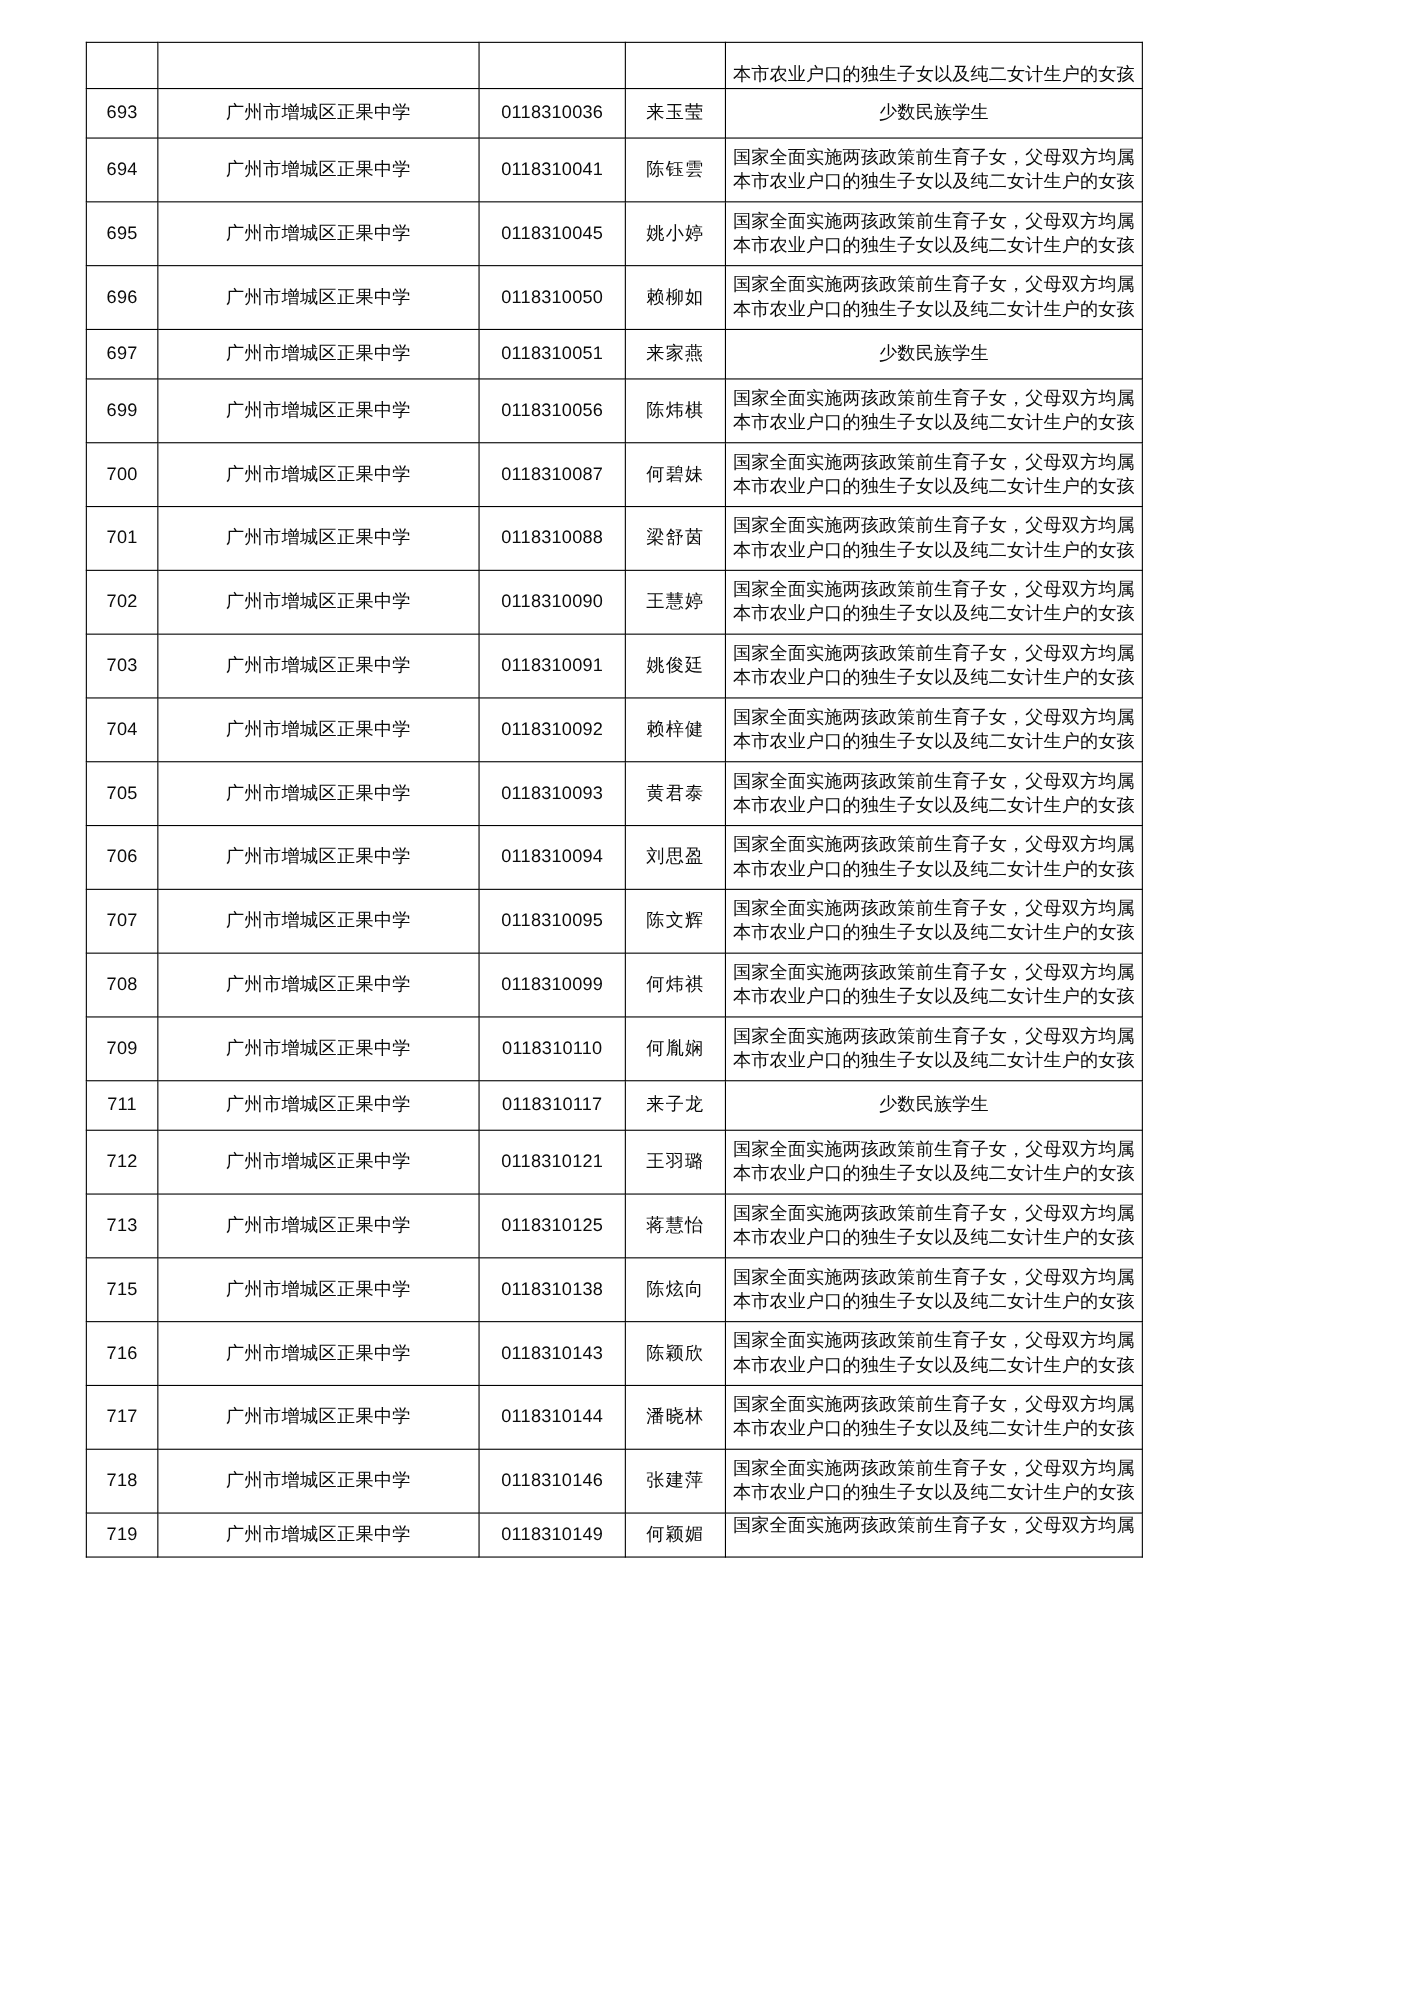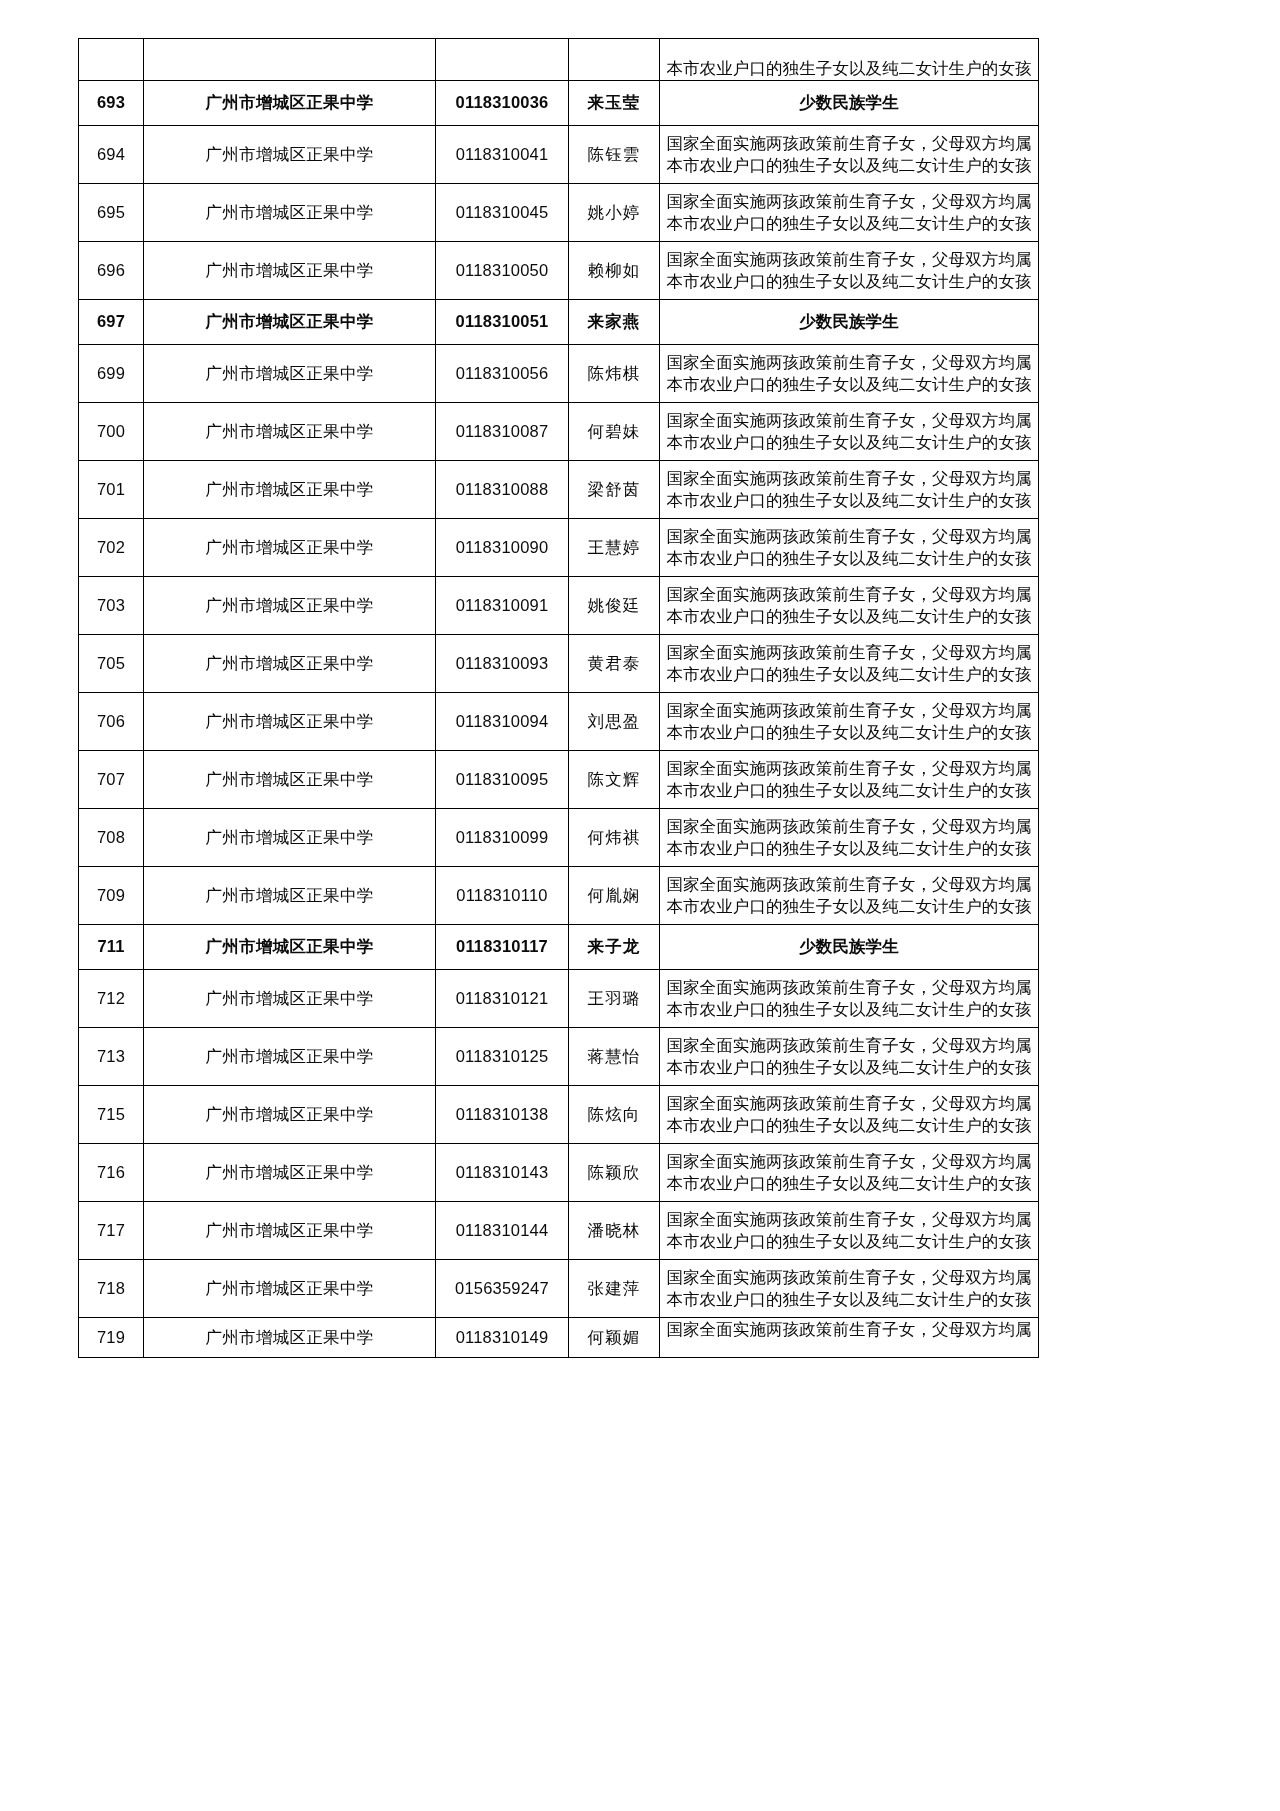--- a/index.html
+++ b/index.html
@@ -63,21 +63,21 @@
   td.desc {
     font-size: 15.6px;
     letter-spacing: 0.1px;
     padding: 2px 3px;
   }
   td.desc .ln {
     display: block;
     white-space: nowrap;
   }
   tr.r-two td   { height: 57px; }
-  tr.r-one td   { height: 44px; font-weight: bold; }
+  tr.r-one td   { height: 44px; }
   tr.r-top td   { height: 40px; }
   tr.r-last td  { height: 38px; text-align: center; }
 
   tr.r-top td.desc {
     vertical-align: bottom;
     padding-bottom: 1px;
   }
   tr.r-last td.desc {
     vertical-align: top;
     padding-top: 1px;
@@ -198,20 +198,30 @@
           <td class="seq">703</td>
           <td class="school">广州市增城区正果中学</td>
           <td class="idnum">0118310091</td>
           <td class="name">姚俊廷</td>
           <td class="desc">
             <span class="ln">国家全面实施两孩政策前生育子女，父母双方均属</span>
             <span class="ln">本市农业户口的独生子女以及纯二女计生户的女孩</span>
           </td>
         </tr>
         <tr class="r-two">
+          <td class="seq">704</td>
+          <td class="school">广州市增城区正果中学</td>
+          <td class="idnum">0118310092</td>
+          <td class="name">赖梓健</td>
+          <td class="desc">
+            <span class="ln">国家全面实施两孩政策前生育子女，父母双方均属</span>
+            <span class="ln">本市农业户口的独生子女以及纯二女计生户的女孩</span>
+          </td>
+        </tr>
+        <tr class="r-two">
           <td class="seq">705</td>
           <td class="school">广州市增城区正果中学</td>
           <td class="idnum">0118310093</td>
           <td class="name">黄君泰</td>
           <td class="desc">
             <span class="ln">国家全面实施两孩政策前生育子女，父母双方均属</span>
             <span class="ln">本市农业户口的独生子女以及纯二女计生户的女孩</span>
           </td>
         </tr>
         <tr class="r-two">
@@ -309,21 +319,21 @@
           <td class="idnum">0118310144</td>
           <td class="name">潘晓林</td>
           <td class="desc">
             <span class="ln">国家全面实施两孩政策前生育子女，父母双方均属</span>
             <span class="ln">本市农业户口的独生子女以及纯二女计生户的女孩</span>
           </td>
         </tr>
         <tr class="r-two">
           <td class="seq">718</td>
           <td class="school">广州市增城区正果中学</td>
-          <td class="idnum">0156359247</td>
+          <td class="idnum">0118310146</td>
           <td class="name">张建萍</td>
           <td class="desc">
             <span class="ln">国家全面实施两孩政策前生育子女，父母双方均属</span>
             <span class="ln">本市农业户口的独生子女以及纯二女计生户的女孩</span>
           </td>
         </tr>
         <tr class="r-last">
           <td class="seq">719</td>
           <td class="school">广州市增城区正果中学</td>
           <td class="idnum">0118310149</td>

